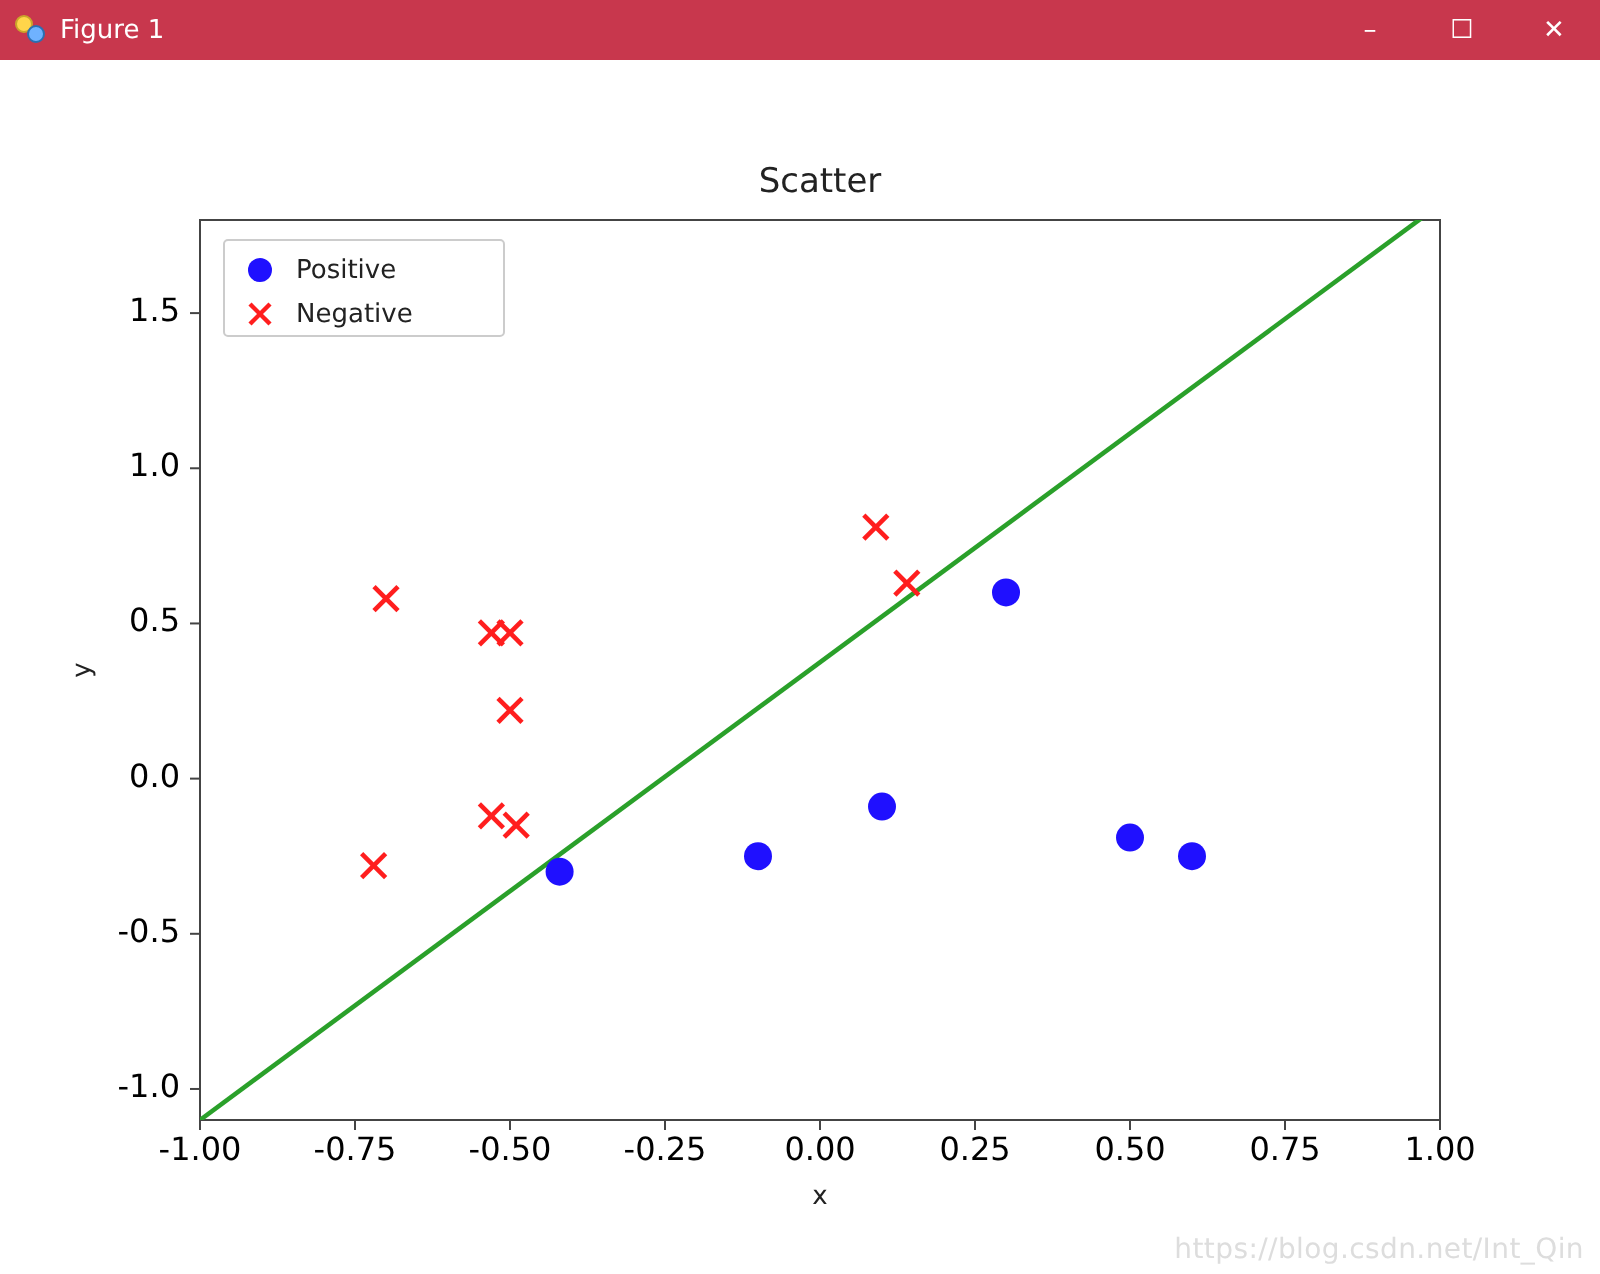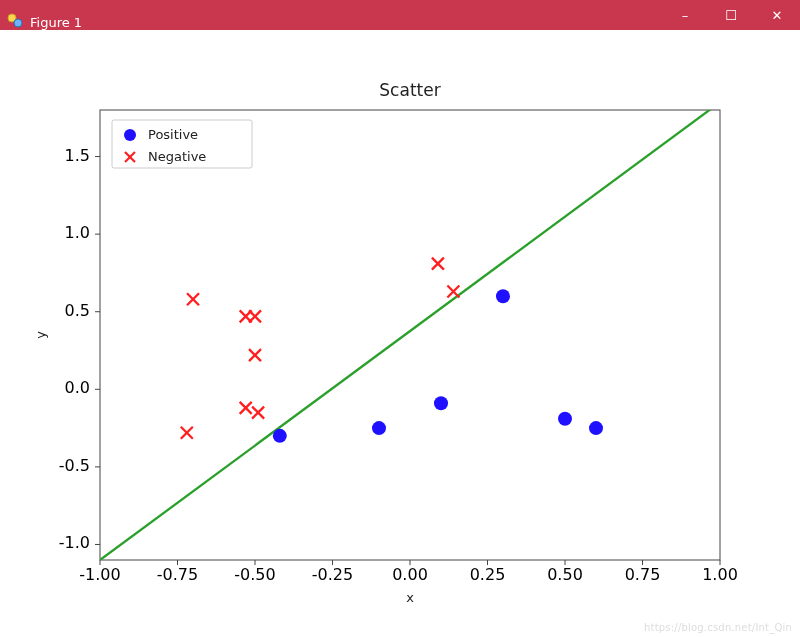--- a/index.html
+++ b/index.html
@@ -1,28 +1,28 @@
 <!DOCTYPE html>
 <html><head>
 <meta charset="utf-8">
 <style>
   html,body{margin:0;padding:0;font-family:"DejaVu Sans","Segoe UI",Arial,sans-serif;background:#fff;color:#000}
   .window{width:800px;height:637px;display:flex;flex-direction:column;box-sizing:border-box}
-  .titlebar{height:30px;background:#c8374d;color:#fff;display:flex;align-items:flex-end;font-size:13px;user-select:none}
+  .titlebar{height:30px;background:#c8374d;color:#fff;display:flex;align-items:center;font-size:13px;user-select:none}
   .titlebar .app-icon{width:18px;height:18px;margin:0 6px 0 6px;display:flex;align-items:center;justify-content:center}
   .titlebar .title{flex:0 0 auto}
   .titlebar .spacer{flex:1 1 auto}
   .titlebar .win-btn{width:46px;height:30px;display:flex;align-items:center;justify-content:center;color:#fff}
   .client{flex:1 1 auto;background:#fff;position:relative}
   .plot-svg{display:block}
   .axis-label{font-size:13px;fill:#222}
   .title-text{font-size:17px;fill:#222}
   .legend-box{fill:#fff;stroke:#ccc}
   .legend-text{font-size:13px;fill:#222}
-  .watermark{position:absolute;right:8px;bottom:4px;font-size:10px;color:#ddd;letter-spacing:.2px;pointer-events:none}
+  .watermark{position:absolute;right:8px;bottom:4px;font-size:14px;color:#ddd;letter-spacing:.2px;pointer-events:none}
 </style>
 </head>
 <body>
 
 <div class="window">
 
   <div class="titlebar">
     <span class="app-icon">
       <svg width="16" height="16" viewBox="0 0 16 16">
         <circle cx="5" cy="5" r="4" fill="#ffd54a" stroke="#caa52a"></circle>

